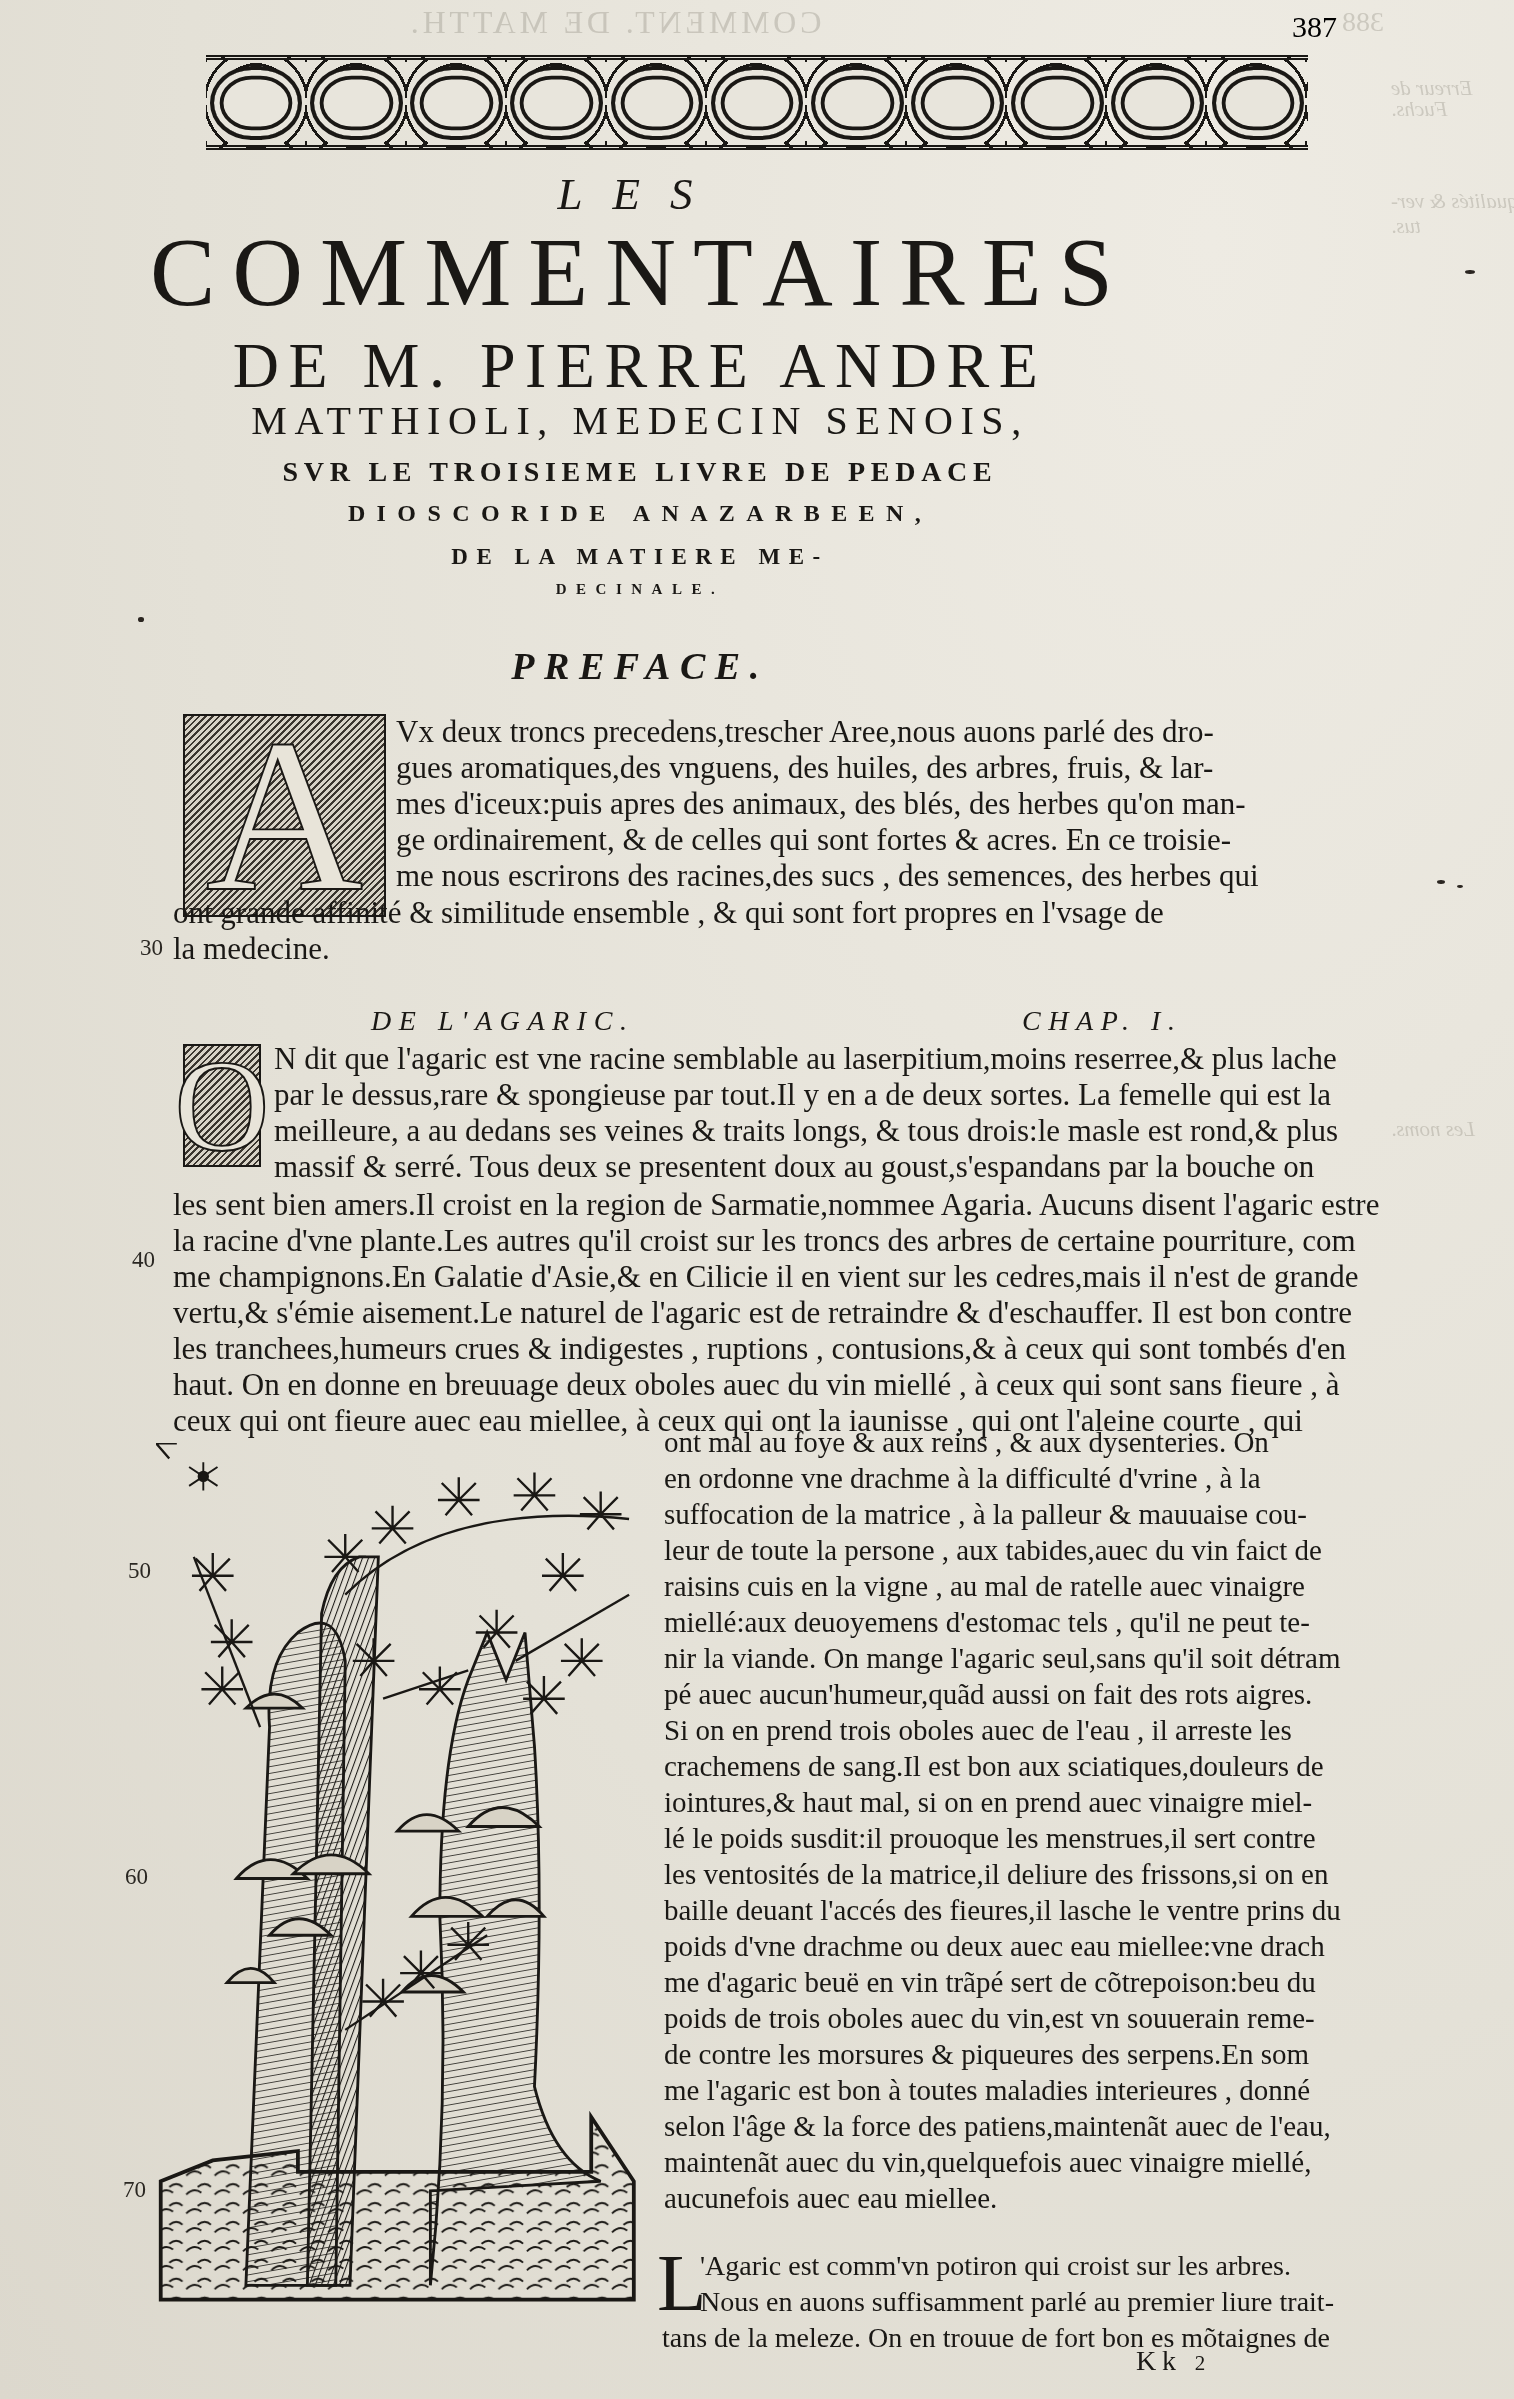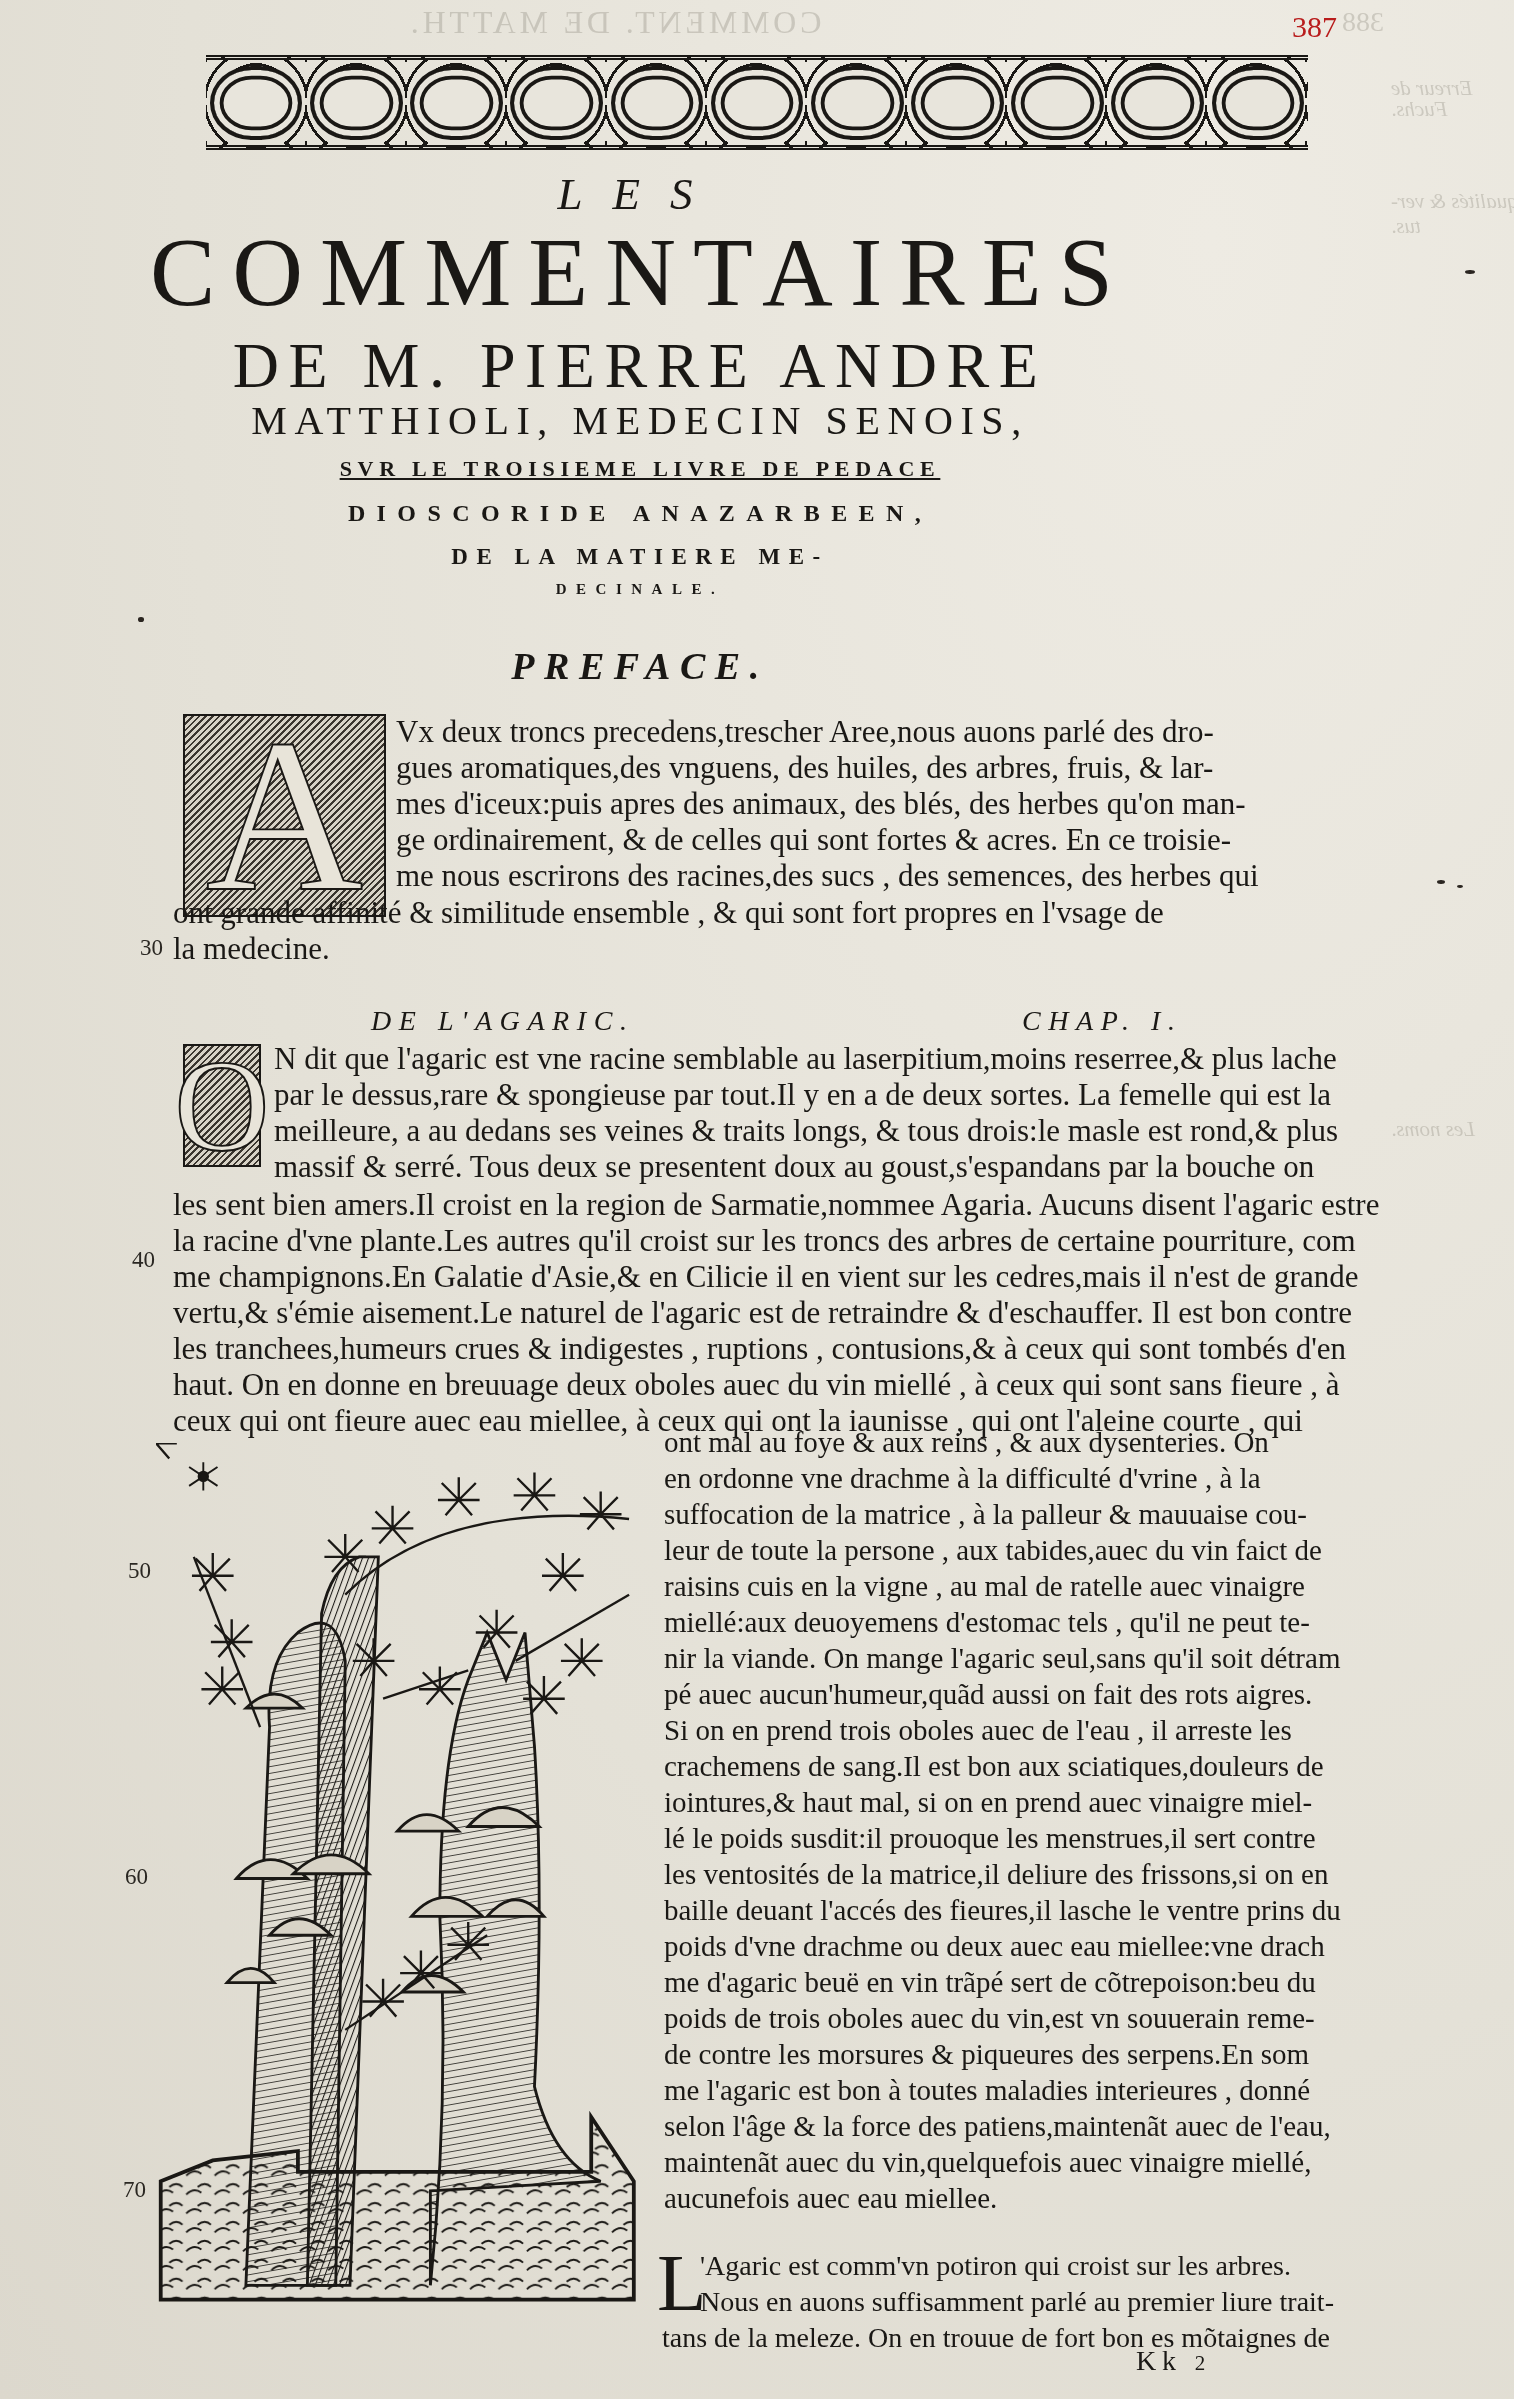--- a/index.html
+++ b/index.html
@@ -12,38 +12,38 @@
     color: #1a1815;
   }
   .page { position: absolute; inset: 0; }
 
   
   .ghost { position: absolute; color: rgba(90,85,75,0.22); font-family: "Liberation Serif", serif; white-space: nowrap; }
   .ghost-header { left: 407px; top: 3.8px; font-size: 32px; letter-spacing: 3.8px; transform: scaleX(-1); }
   .ghost-pagenum { left: 1342px; top: 5.7px; font-size: 28px; transform: scaleX(-1); }
   .ghost-margin { left: 1391px; font-size: 21px; font-style: italic; transform: scaleX(-1); }
 
-  .page-number { position: absolute; left: 1292px; top: 9.5px; font-size: 30px; color: #b91c1c; }
+  .page-number { position: absolute; left: 1292px; top: 9.5px; font-size: 30px; color: #000000; }
 
   .ornament-band {
     position: absolute; left: 206px; top: 55px; width: 1102px; height: 95px;
     display: flex; align-items: center; justify-content: space-between;
     border-top: 5.7px double #1a1815; border-bottom: 5.7px double #1a1815; box-sizing: border-box;
     background:
       repeating-radial-gradient(circle at 50% 50%, transparent 0 7.6px, #1a1815 7.6px 10.4px, transparent 10.4px 14px);
     background-size: 100px 83px;
   }
   .ornament-band .knot { width: 85px; height: 66px; border: 4.7px solid #1a1815; border-radius: 45% 45% 45% 45% / 50%; margin: 0 3.8px; background: #e8e5dc; box-shadow: inset 0 0 0 5.7px #e8e5dc, inset 0 0 0 9.5px #1a1815; }
 
   .title-block { position: absolute; left: 0; width: 1280px; text-align: center; }
   .t-les { top: 168px; font-size: 45px; font-style: italic; letter-spacing: 30px; }
   .t-comm { top: 220px; font-size: 98px; letter-spacing: 17px; line-height: 104px; }
   .t-de { top: 329px; font-size: 64px; letter-spacing: 9.5px; }
   .t-matth { top: 397px; font-size: 40px; letter-spacing: 7.6px; }
-  .t-sur { top: 456px; font-size: 22px; letter-spacing: 5.7px; font-weight: bold; text-decoration: underline; }
+  .t-sur { top: 456px; font-size: 28px; letter-spacing: 5.7px; font-weight: bold; }
   .t-diosc { top: 500px; font-size: 24px; letter-spacing: 11.4px; font-weight: bold; }
   .t-mat { top: 544px; font-size: 23px; letter-spacing: 8.5px; font-weight: bold; }
   .t-decin { top: 581px; font-size: 15px; letter-spacing: 9.5px; font-weight: bold; }
   .t-preface { top: 644px; font-size: 38px; font-style: italic; letter-spacing: 9.5px; font-weight: bold; }
 
   .line-num { position: absolute; font-size: 23px; color: #2a2722; }
 
   .drop-cap {
     position: absolute; box-sizing: border-box; border: 2.8px solid #1a1815;
     background: repeating-linear-gradient(135deg, #3a352e 0 1.9px, #d7d2c6 1.9px 4.7px);

